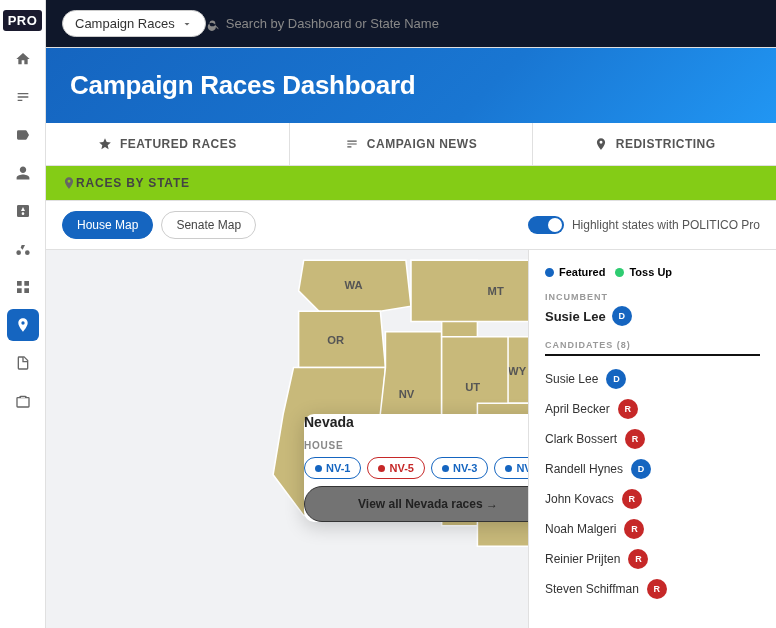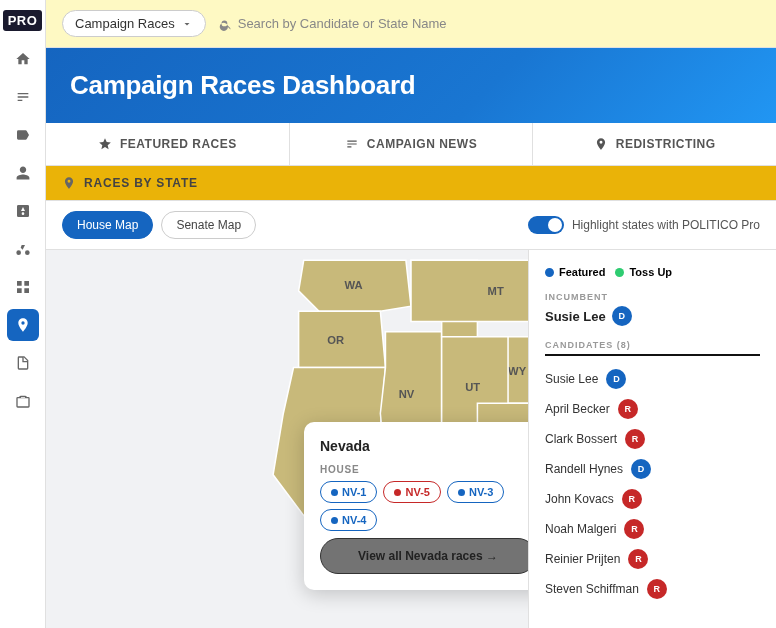--- a/index.html
+++ b/index.html
@@ -46,26 +46,26 @@
     
     .main {
       flex: 1;
       display: flex;
       flex-direction: column;
       overflow: hidden;
     }
 
     
     .topbar {
-      background: #fef9c3;
+      background: #0f172a;
       border-bottom: 1px solid #e0e0e0;
       padding: 8px 16px;
       display: flex;
       align-items: center;
-      gap: 12px;
+      gap: 0;
       height: 48px;
       flex-shrink: 0;
     }
     .dropdown-btn {
       display: flex;
       align-items: center;
       gap: 6px;
       border: 1px solid #ccc;
       border-radius: 20px;
       padding: 5px 12px;
@@ -118,25 +118,24 @@
       cursor: pointer;
       border-right: 1px solid #e0e0e0;
       letter-spacing: 0.5px;
       text-transform: uppercase;
     }
     .tab-item:last-child { border-right: none; }
     .tab-item svg { width: 14px; height: 14px; fill: currentColor; }
 
     
     .races-header {
-      background: #eab308;
+      background: #84cc16;
       padding: 10px 16px;
       display: flex;
       align-items: center;
-      gap: 8px;
       font-size: 12px;
       font-weight: 700;
       color: #444;
       letter-spacing: 0.8px;
       text-transform: uppercase;
       border-bottom: 1px solid #e0e0e0;
       flex-shrink: 0;
     }
 
     .map-controls {
@@ -200,27 +199,26 @@
     
     .map-svg {
       width: 100%;
       height: 100%;
     }
 
     
     .nevada-popup {
       position: absolute;
       left: 258px;
-      top: 172px;
+      top: 164px;
       width: 248px;
       background: #fff;
       border-radius: 10px;
       box-shadow: 0 4px 20px rgba(0,0,0,0.2);
       z-index: 10;
-      padding: 16px;
     }
     .nevada-popup-header {
       display: flex;
       justify-content: space-between;
       align-items: center;
       margin-bottom: 10px;
     }
     .nevada-popup-title {
       font-size: 14px;
       font-weight: 700;
@@ -462,21 +460,21 @@
       <button class="dropdown-btn">
         <span>Campaign Races</span>
         <svg viewBox="0 0 24 24">
             <path d="M7 10l5 5 5-5z"></path>
           </svg>
       </button>
       <div class="search-bar">
         <svg viewBox="0 0 24 24" fill="#888" width="14" height="14">
             <path d="M21 19l-4.35-4.35A7 7 0 1017 17l4.35 4.35L21 19zm-10-3a5 5 0 110-10 5 5 0 010 10z"></path>
           </svg>
-        <span>Search by Candidate or State Name</span>
+        <span>Search by Dashboard or State Name</span>
       </div>
     </div>
 
     <div class="hero">
       <h1>Campaign Races Dashboard</h1>
     </div>
 
     <div class="tab-bar">
       <div class="tab-item">
         <svg viewBox="0 0 24 24" width="13" height="13" fill="#555">

